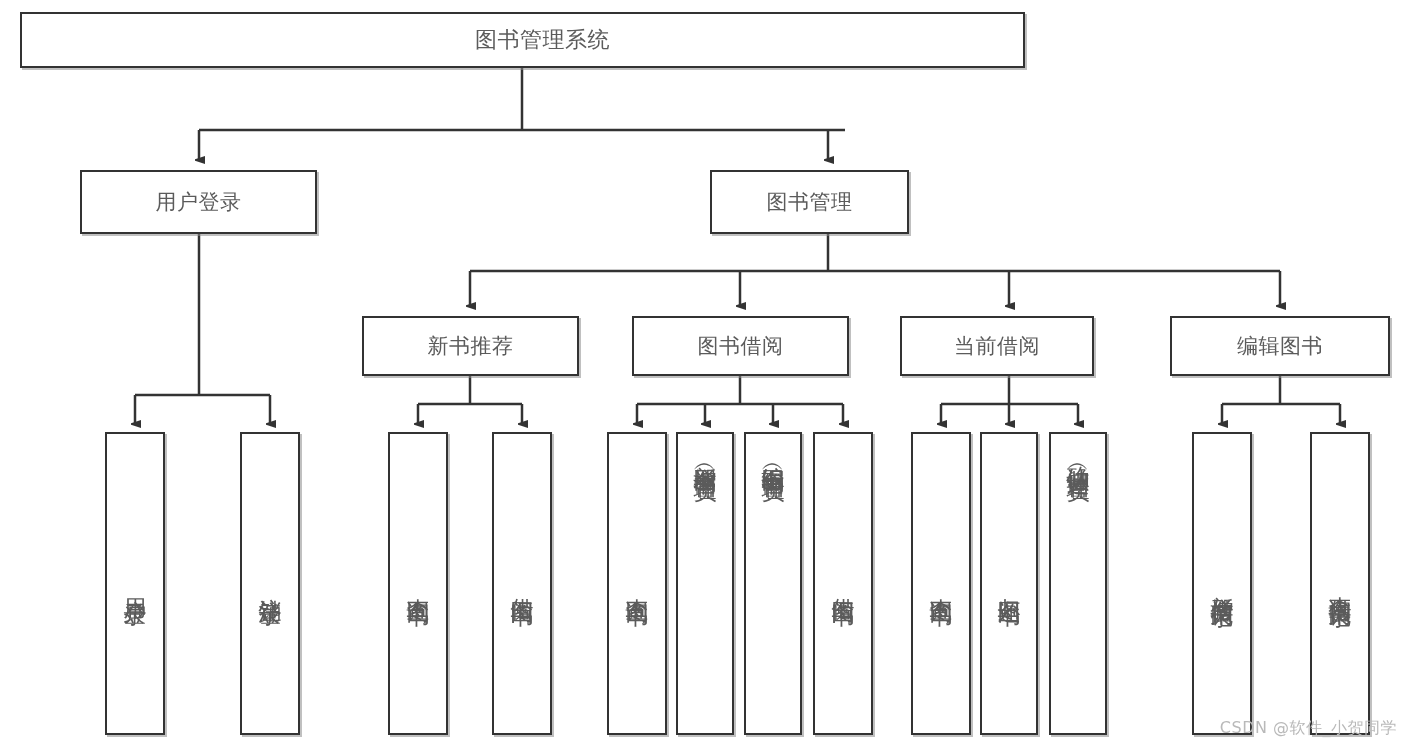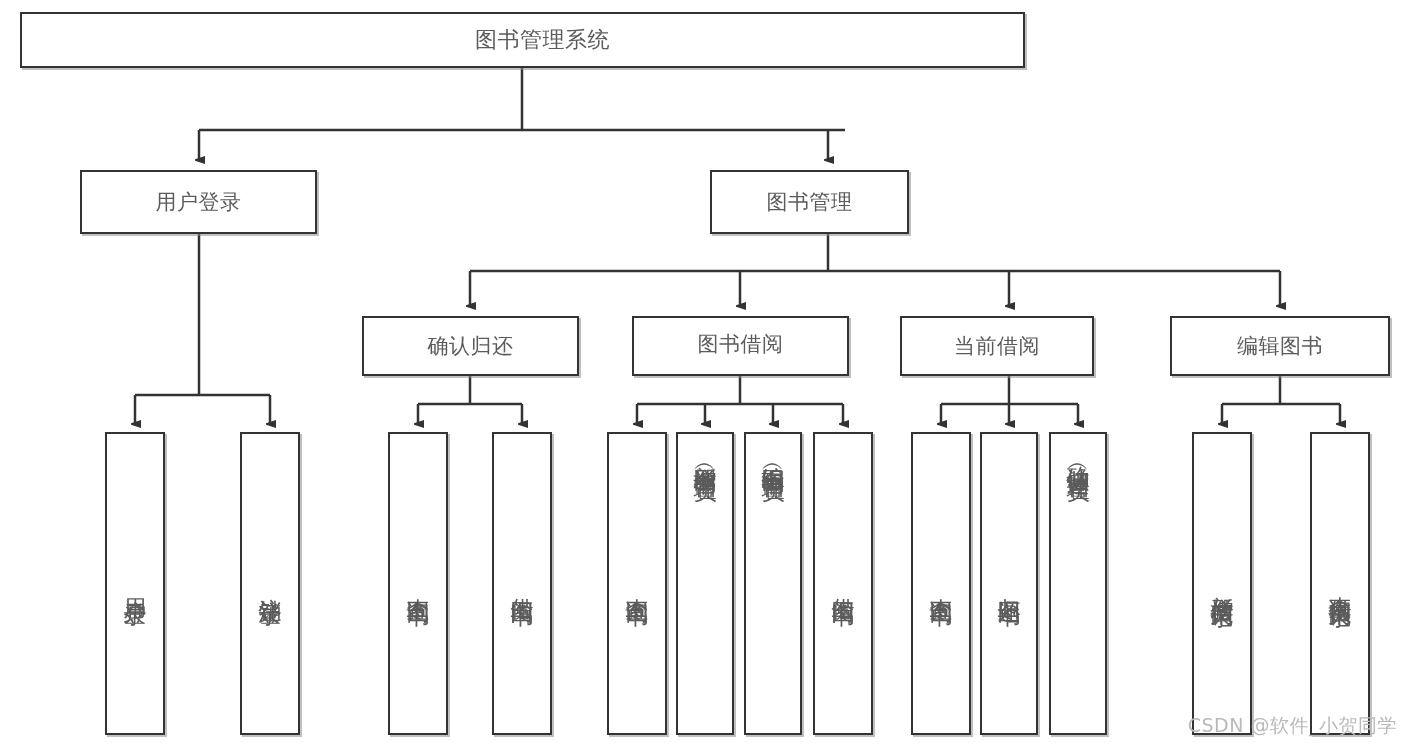--- a/index.html
+++ b/index.html
@@ -60,21 +60,21 @@
   }
   .node.leaf.center-text {
     align-items: center;
     padding-top: 0;
   }
   #watermark {
     position: absolute;
     right: 8px;
     bottom: 8px;
     color: #b9b9b9;
-    font-size: 19px;
+    font-size: 16px;
     letter-spacing: 0.5px;
     z-index: 6;
     white-space: nowrap;
   }
 </style>
 </head>
 <body>
 
 <div id="canvas">
 
@@ -134,24 +134,24 @@
 
   <div class="node" style="left:80px; top:170px; width:237px; height:64px;">
     <span class="label">用户登录</span>
   </div>
 
   <div class="node" style="left:710px; top:170px; width:199px; height:64px;">
     <span class="label">图书管理</span>
   </div>
 
   <div class="node" style="left:362px; top:316px; width:217px; height:60px;">
-    <span class="label">确认归还</span>
-  </div>
-
-  <div class="node" style="left:632px; top:316px; width:217px; height:60px;font-family:Liberation Mono, monospace;">
+    <span class="label">新书推荐</span>
+  </div>
+
+  <div class="node" style="left:632px; top:316px; width:217px; height:60px;">
     <span class="label">图书借阅</span>
   </div>
 
   <div class="node" style="left:900px; top:316px; width:194px; height:60px;">
     <span class="label">当前借阅</span>
   </div>
 
   <div class="node" style="left:1170px; top:316px; width:220px; height:60px;">
     <span class="label">编辑图书</span>
   </div>

